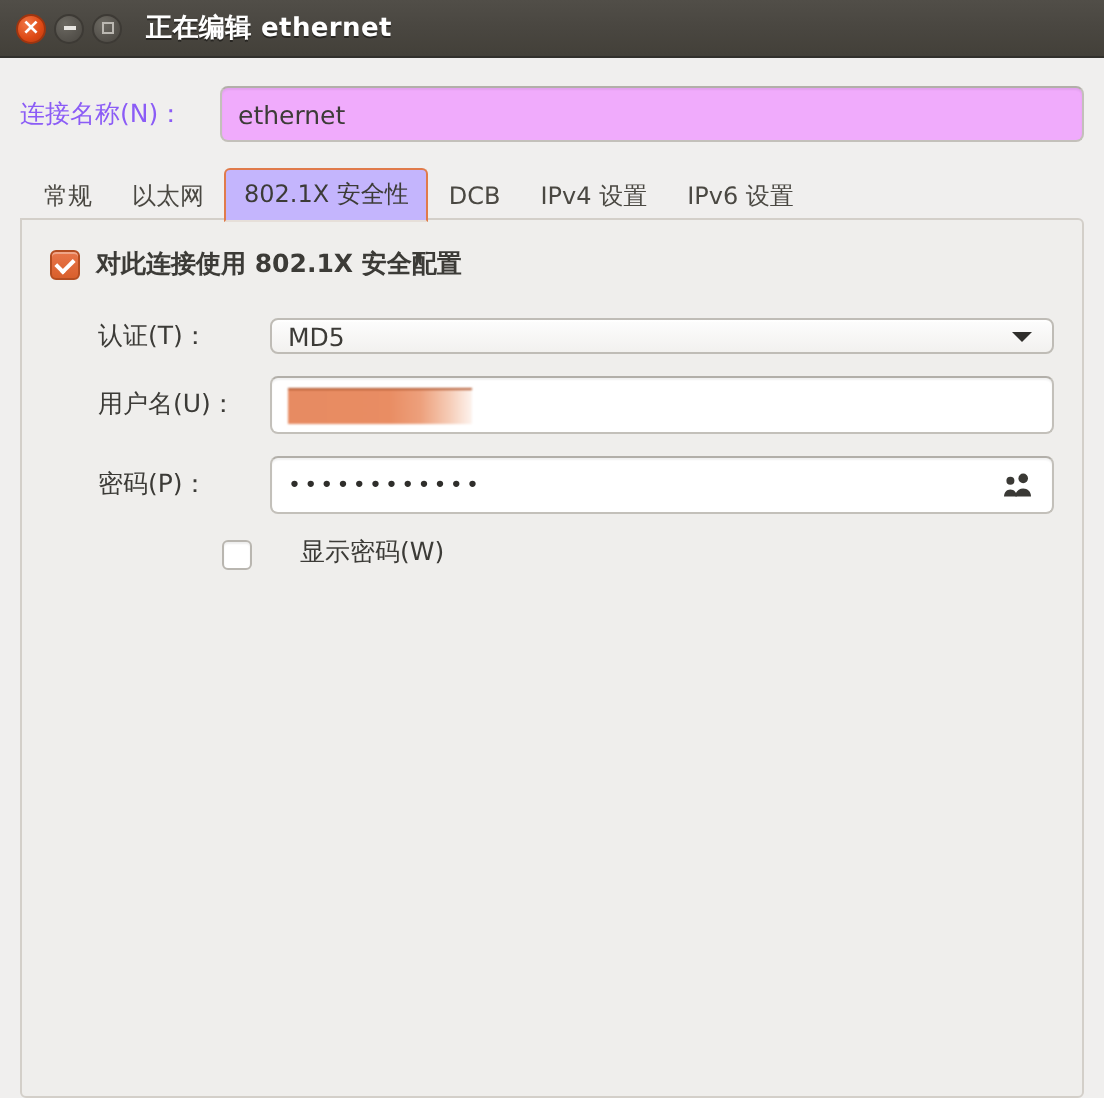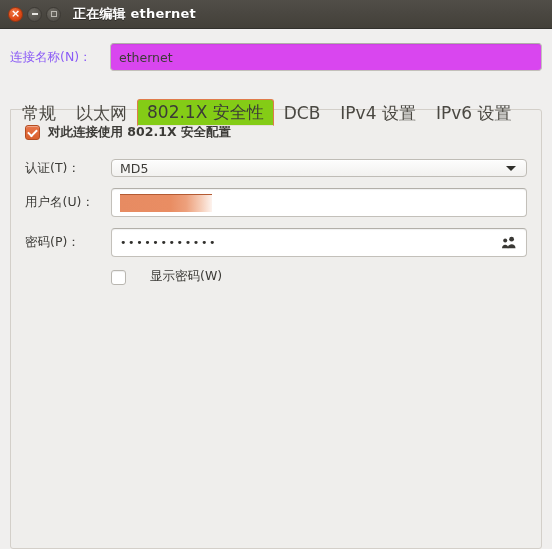--- a/index.html
+++ b/index.html
@@ -89,21 +89,21 @@
   }
   .conn-label {
     width: 100px;
     font-size: 12.5px;
     color: #8b5cf6;
   }
   .entry {
     flex: 1;
     height: 28px;
     box-sizing: border-box;
-    background: #d946ef;
+    background: #f0abfc;
     border: 1px solid #c3c0ba;
     border-top-color: #b2afa9;
     border-radius: 4px;
     padding: 0 8px;
     display: flex;
     align-items: center;
     font-size: 12.5px;
     color: #3c3b37;
     box-shadow: inset 0 1px 1px rgba(0,0,0,.06);
   }
@@ -119,32 +119,32 @@
     display: flex;
     align-items: flex-end;
     height: 27px;
     padding-left: 2px;
     box-sizing: border-box;
     position: relative;
     z-index: 2;
   }
   .tab {
     padding: 4px 9px 5px 9px;
-    font-size: 17px;
+    font-size: 12px;
     color: #4a4842;
     border: 1px solid transparent;
     border-bottom: none;
     border-radius: 3px 3px 0 0;
     line-height: 16px;
     white-space: nowrap;
     position: relative;
-    top: 16px;
+    top: 1px;
   }
   .tab.active {
-    background: #84cc16;
+    background: #c4b5fd;
     border: 1px solid #e07b4b;
     border-bottom: 1px solid #e6dfd9;
     color: #3c3b37;
   }
   .tabpanel {
     flex: 1;
     border: 1px solid #d3cfc9;
     border-radius: 0 3px 3px 3px;
     background: #efeeec;
     margin-top: -1px;
@@ -190,20 +190,21 @@
     border: 1px solid #b9b6b0;
     box-shadow: inset 0 1px 1px rgba(0,0,0,.07);
   }
   .checkrow .lbl { font-size: 12.5px; }
 
   
   .field {
     display: flex;
     align-items: center;
     margin-bottom: 11px;
+    margin-left: 24px;
   }
   .field-label {
     width: 86px;
     flex: none;
     font-size: 12.5px;
     color: #3c3b37;
   }
   .combo {
     flex: 1;
     height: 18px;

